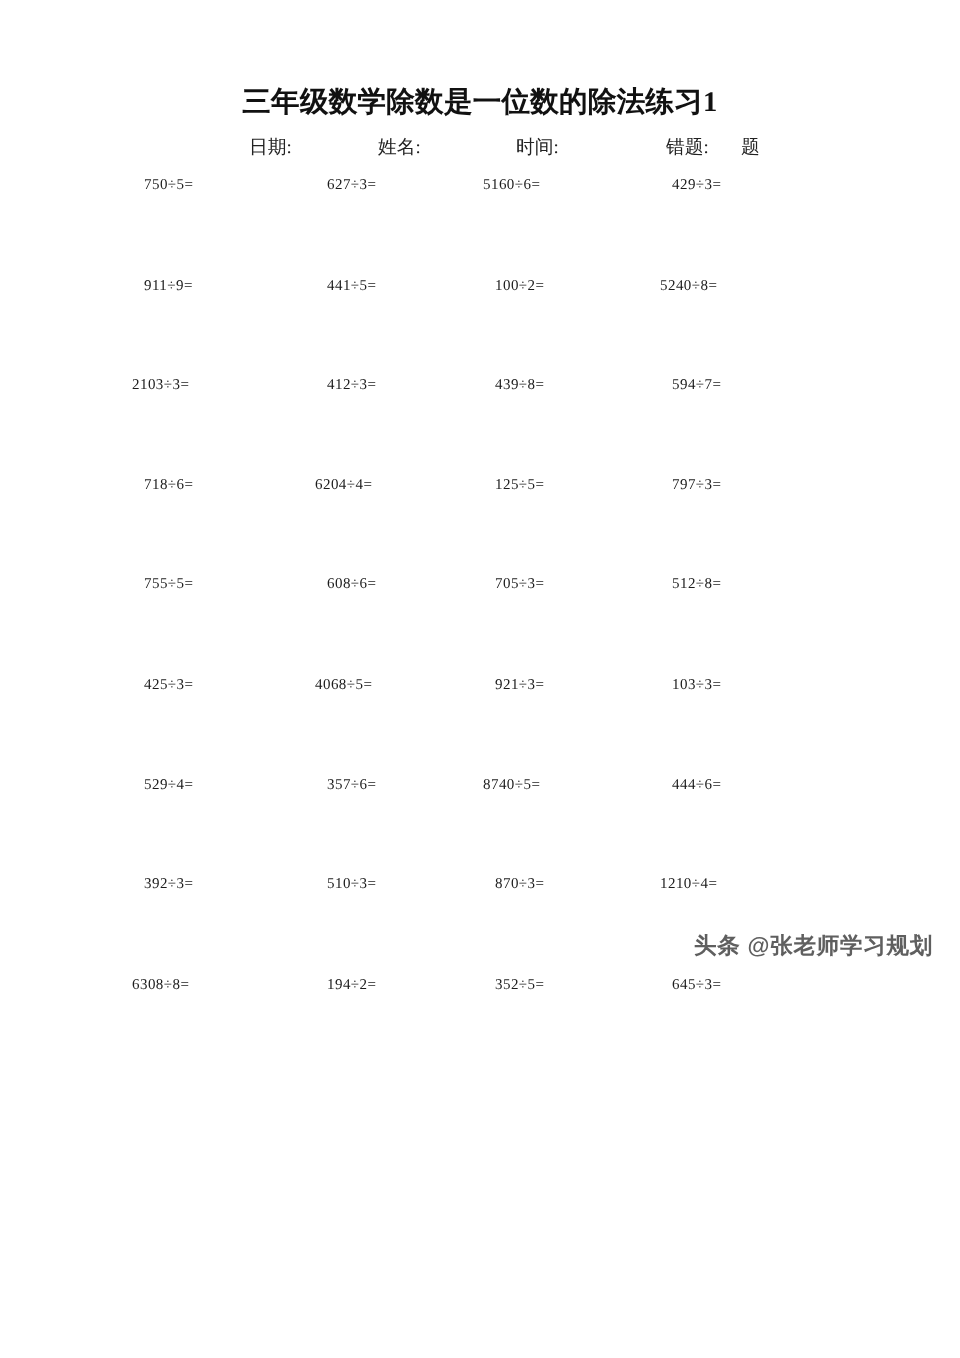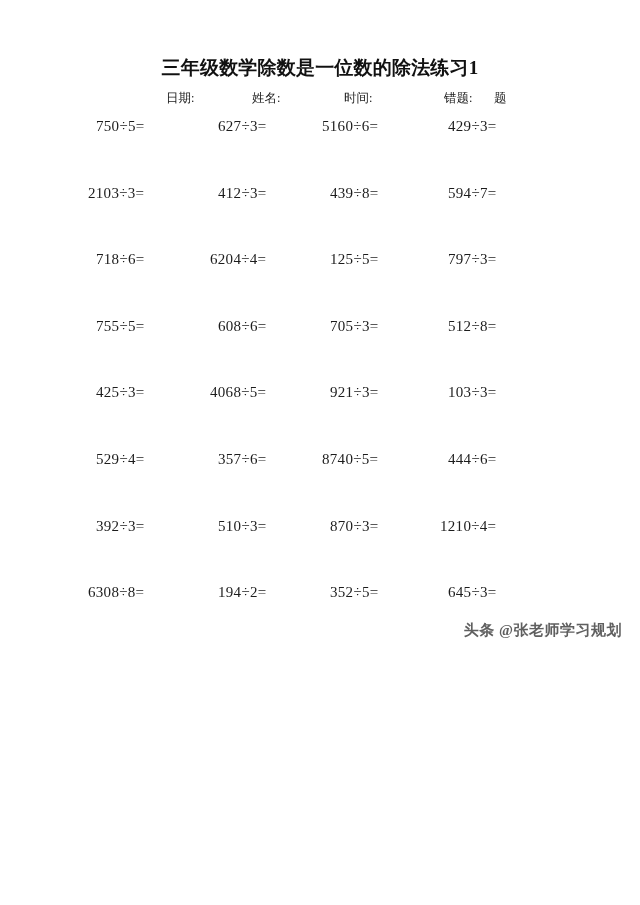--- a/index.html
+++ b/index.html
@@ -68,21 +68,21 @@
     left: 0;
     width: 640px;
   }
   .problem-row {
     position: relative;
     height: 66.6px;
   }
   .problem-cell {
     position: absolute;
     top: 0;
-    font-size: 15px;
+    font-size: 10px;
     color: #1c1c1c;
     white-space: nowrap;
     letter-spacing: 0.3px;
   }
   
   .col-0 { left: 96px; }
   .col-1 { left: 218px; }
   .col-2 { left: 330px; }
   .col-3 { left: 448px; }
 
@@ -95,21 +95,21 @@
   .col-2.indent { left: 346px; }
 
   
   .watermark {
     position: absolute;
     right: 18px;
     bottom: 18px;
     font-size: 15px;
     font-weight: bold;
     color: #4a4a4a;
-    font-family: Liberation Serif, serif;
+    font-family: Liberation Sans, sans-serif;
     white-space: nowrap;
     opacity: 0.88;
     letter-spacing: 0.5px;
     text-align: center;
   }
 </style>
 </head>
 <body>
 
 <div class="page">
@@ -123,20 +123,26 @@
     <span class="meta-item meta-wrong">错题:</span>
     <span class="meta-item meta-unit">题</span>
   </div>
 
   <div class="problem-grid" id="problem-grid">
       <div class="problem-row">
         <div class="problem-cell col-0">750÷5=</div>
         <div class="problem-cell col-1">627÷3=</div>
         <div class="problem-cell col-2 wide">5160÷6=</div>
         <div class="problem-cell col-3">429÷3=</div>
+      </div>
+      <div class="problem-row">
+        <div class="problem-cell col-0">911÷9=</div>
+        <div class="problem-cell col-1">441÷5=</div>
+        <div class="problem-cell col-2">100÷2=</div>
+        <div class="problem-cell col-3 wide">5240÷8=</div>
       </div>
       <div class="problem-row">
         <div class="problem-cell col-0 wide">2103÷3=</div>
         <div class="problem-cell col-1">412÷3=</div>
         <div class="problem-cell col-2">439÷8=</div>
         <div class="problem-cell col-3">594÷7=</div>
       </div>
       <div class="problem-row">
         <div class="problem-cell col-0">718÷6=</div>
         <div class="problem-cell col-1 wide">6204÷4=</div>

